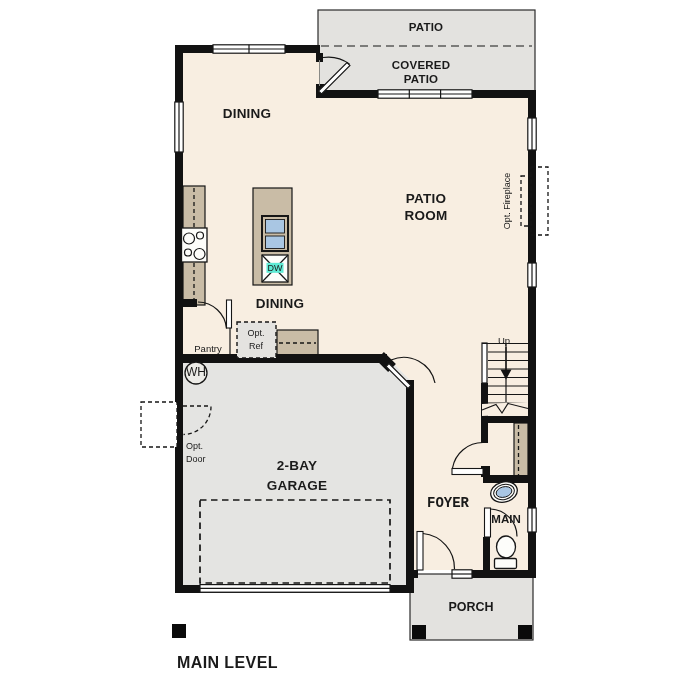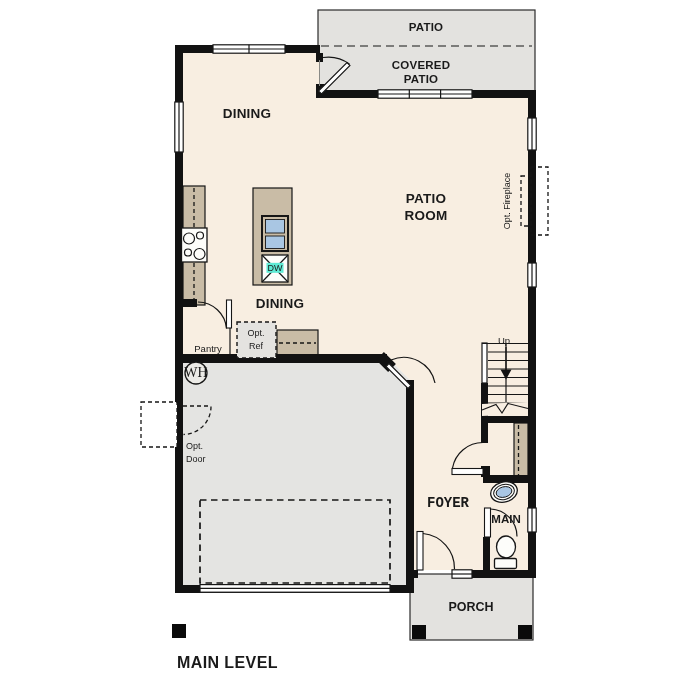--- a/index.html
+++ b/index.html
@@ -26,21 +26,21 @@
   .b{font-weight:bold;}
   .room{font-size:13.5px;letter-spacing:.2px;text-align:center;}
   .patio-t{font-size:11.5px;letter-spacing:.2px;line-height:14px;}
   .foyer-t{font-size:14px;font-family:Liberation Mono, monospace;}
   .pwdr-t{font-size:11.5px;}
   .porch-t{font-size:12.5px;}
   .gr-t{line-height:17px;}
   .gar-t{line-height:20px;}
   .sm{font-size:9.5px;}
   .xs{font-size:9px;line-height:12.5px;}
-  .xxs{font-size:14px;font-family:Liberation Serif, serif;}
+  .xxs{font-size:12px;}
   .dw-t{font-size:9px;background:#5eead4;padding:0 1px;}
   .left-anchor{transform:translate(0,-50%);text-align:left;}
   .vert{transform:translate(-50%,-50%) rotate(-90deg);white-space:nowrap;font-size:9px;}
   .title-t{transform:translate(0,-50%);font-size:16px;font-weight:bold;letter-spacing:.4px;}
 </style>
 </head>
 <body>
 
 <div id="stage">
 
@@ -221,20 +221,22 @@
     </g>
   </svg>
 
   <div class="lbl b patio-t" style="left:426px;top:27px;">PATIO</div>
   <div class="lbl b patio-t" style="left:421px;top:72px;">COVERED
 PATIO</div>
   <div class="lbl b room" style="left:247px;top:114px;">DINING</div>
   <div class="lbl b room gr-t" style="left:426px;top:207px;">PATIO
 ROOM</div>
   <div class="lbl b room" style="left:280px;top:304px;">DINING</div>
+  <div class="lbl b room gar-t" style="left:297px;top:476px;">2-BAY
+GARAGE</div>
   <div class="lbl b foyer-t" style="left:448px;top:503px;">FOYER</div>
   <div class="lbl b pwdr-t" style="left:506px;top:520px;">MAIN</div>
   <div class="lbl b porch-t" style="left:471px;top:607px;">PORCH</div>
 
   <div class="lbl sm" style="left:208px;top:349px;">Pantry</div>
   <div class="lbl xs" style="left:256px;top:339px;">Opt.
 Ref</div>
   <div class="lbl xs left-anchor" style="left:186px;top:452px;">Opt.
 Door</div>
   <div class="lbl vert" style="left:507px;top:201px;">Opt. Fireplace</div>

